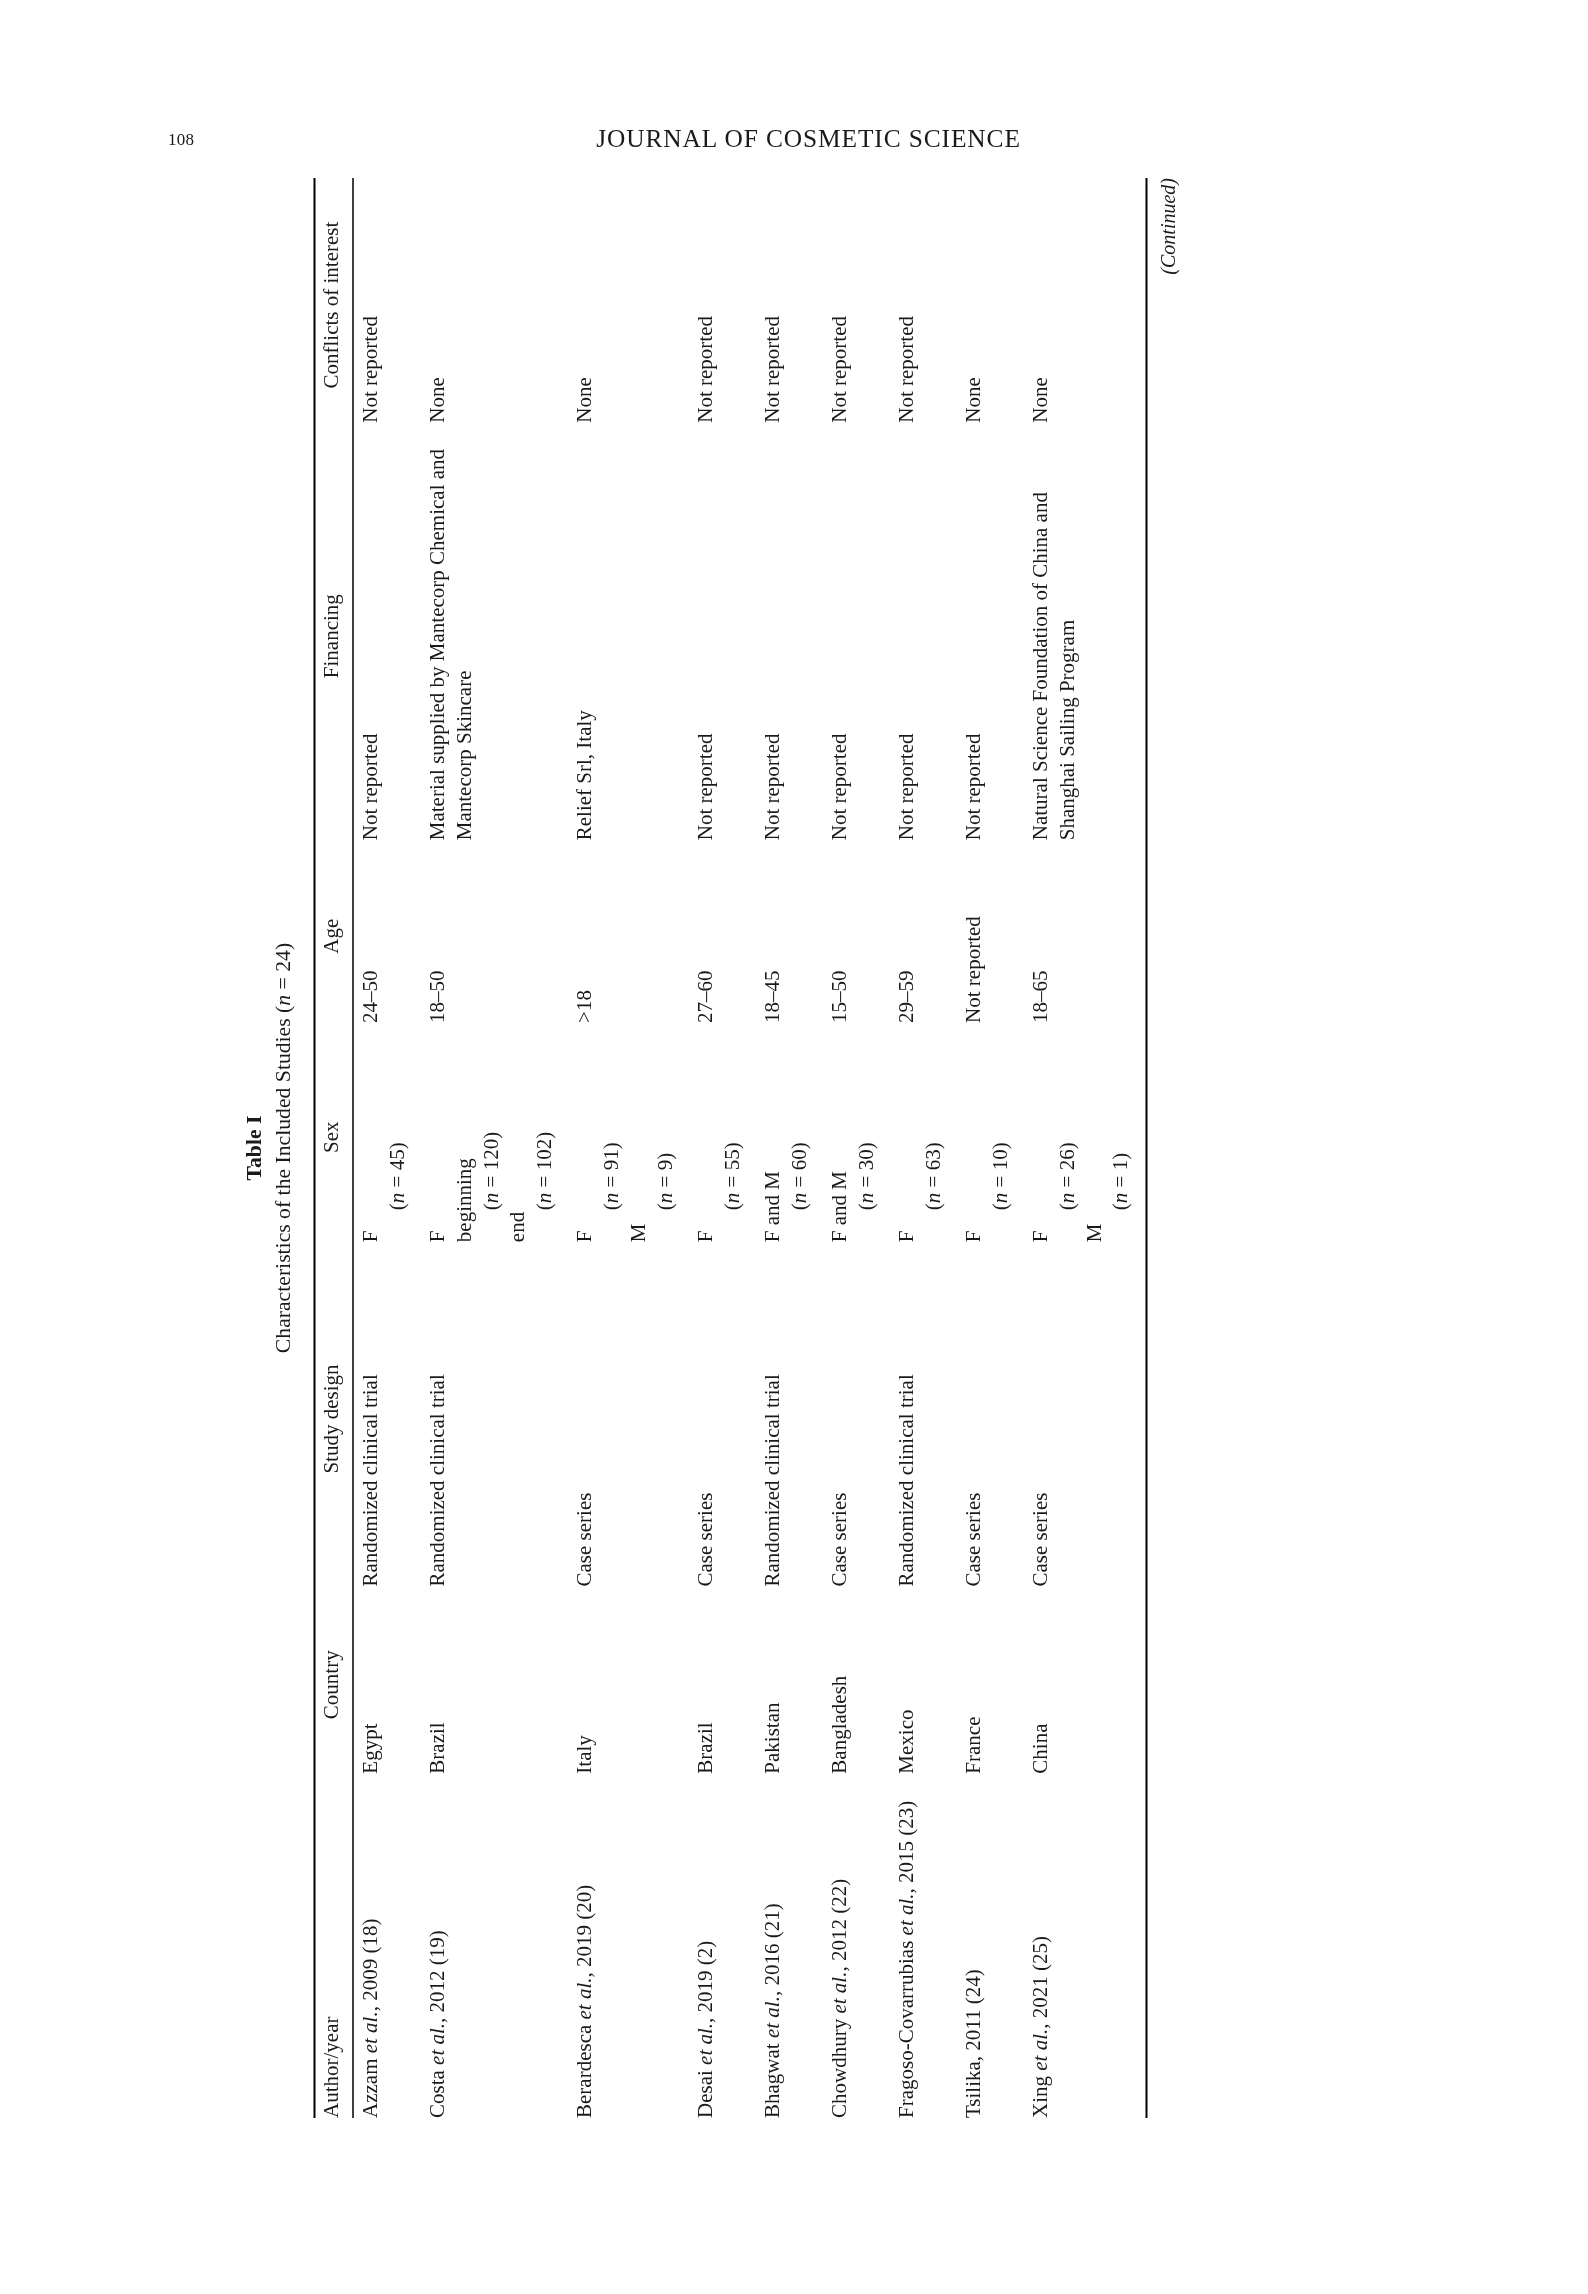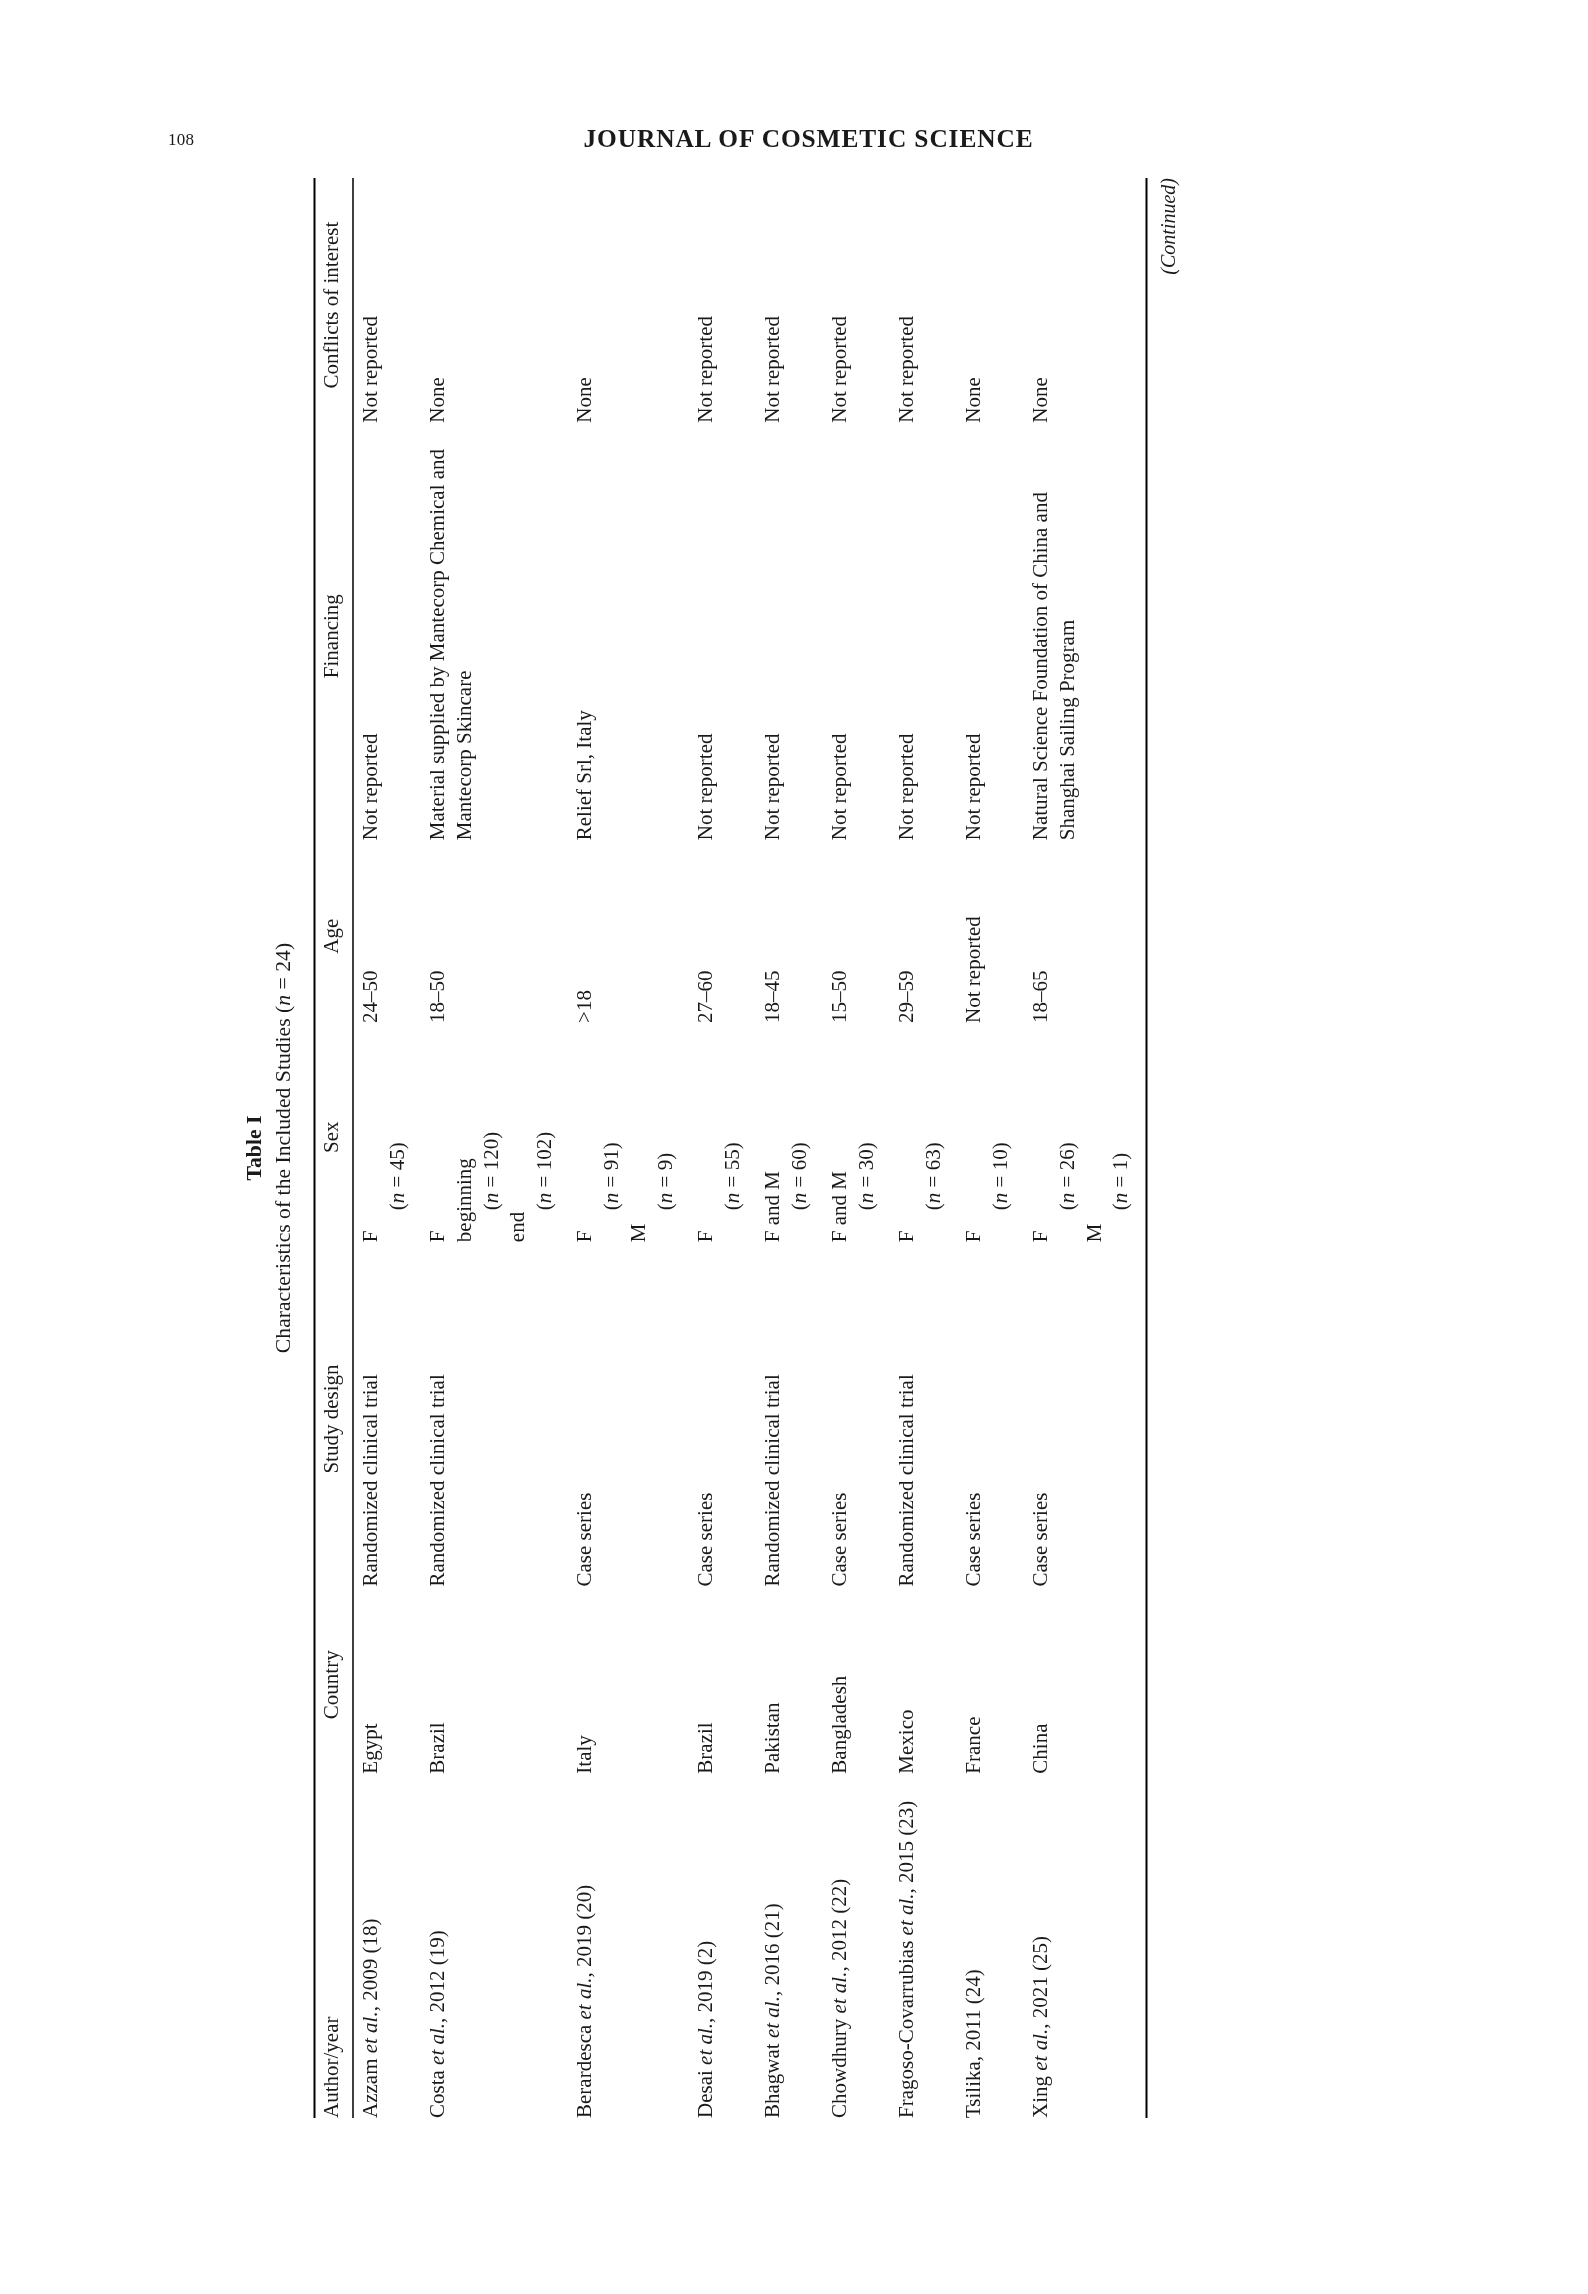--- a/index.html
+++ b/index.html
@@ -33,21 +33,20 @@
   }
   .journal-title {
     position: absolute;
     left: 0;
     right: 0;
     top: 0;
     text-align: center;
     font-size: 25.4px;
     letter-spacing: 0.9px;
     padding-left: 28px;
-    font-weight: bold;
   }
 
   
   .rot-wrap {
     position: absolute;
     top: 0;
     left: 0;
     width: 1589px;
     height: 2295px;
   }

